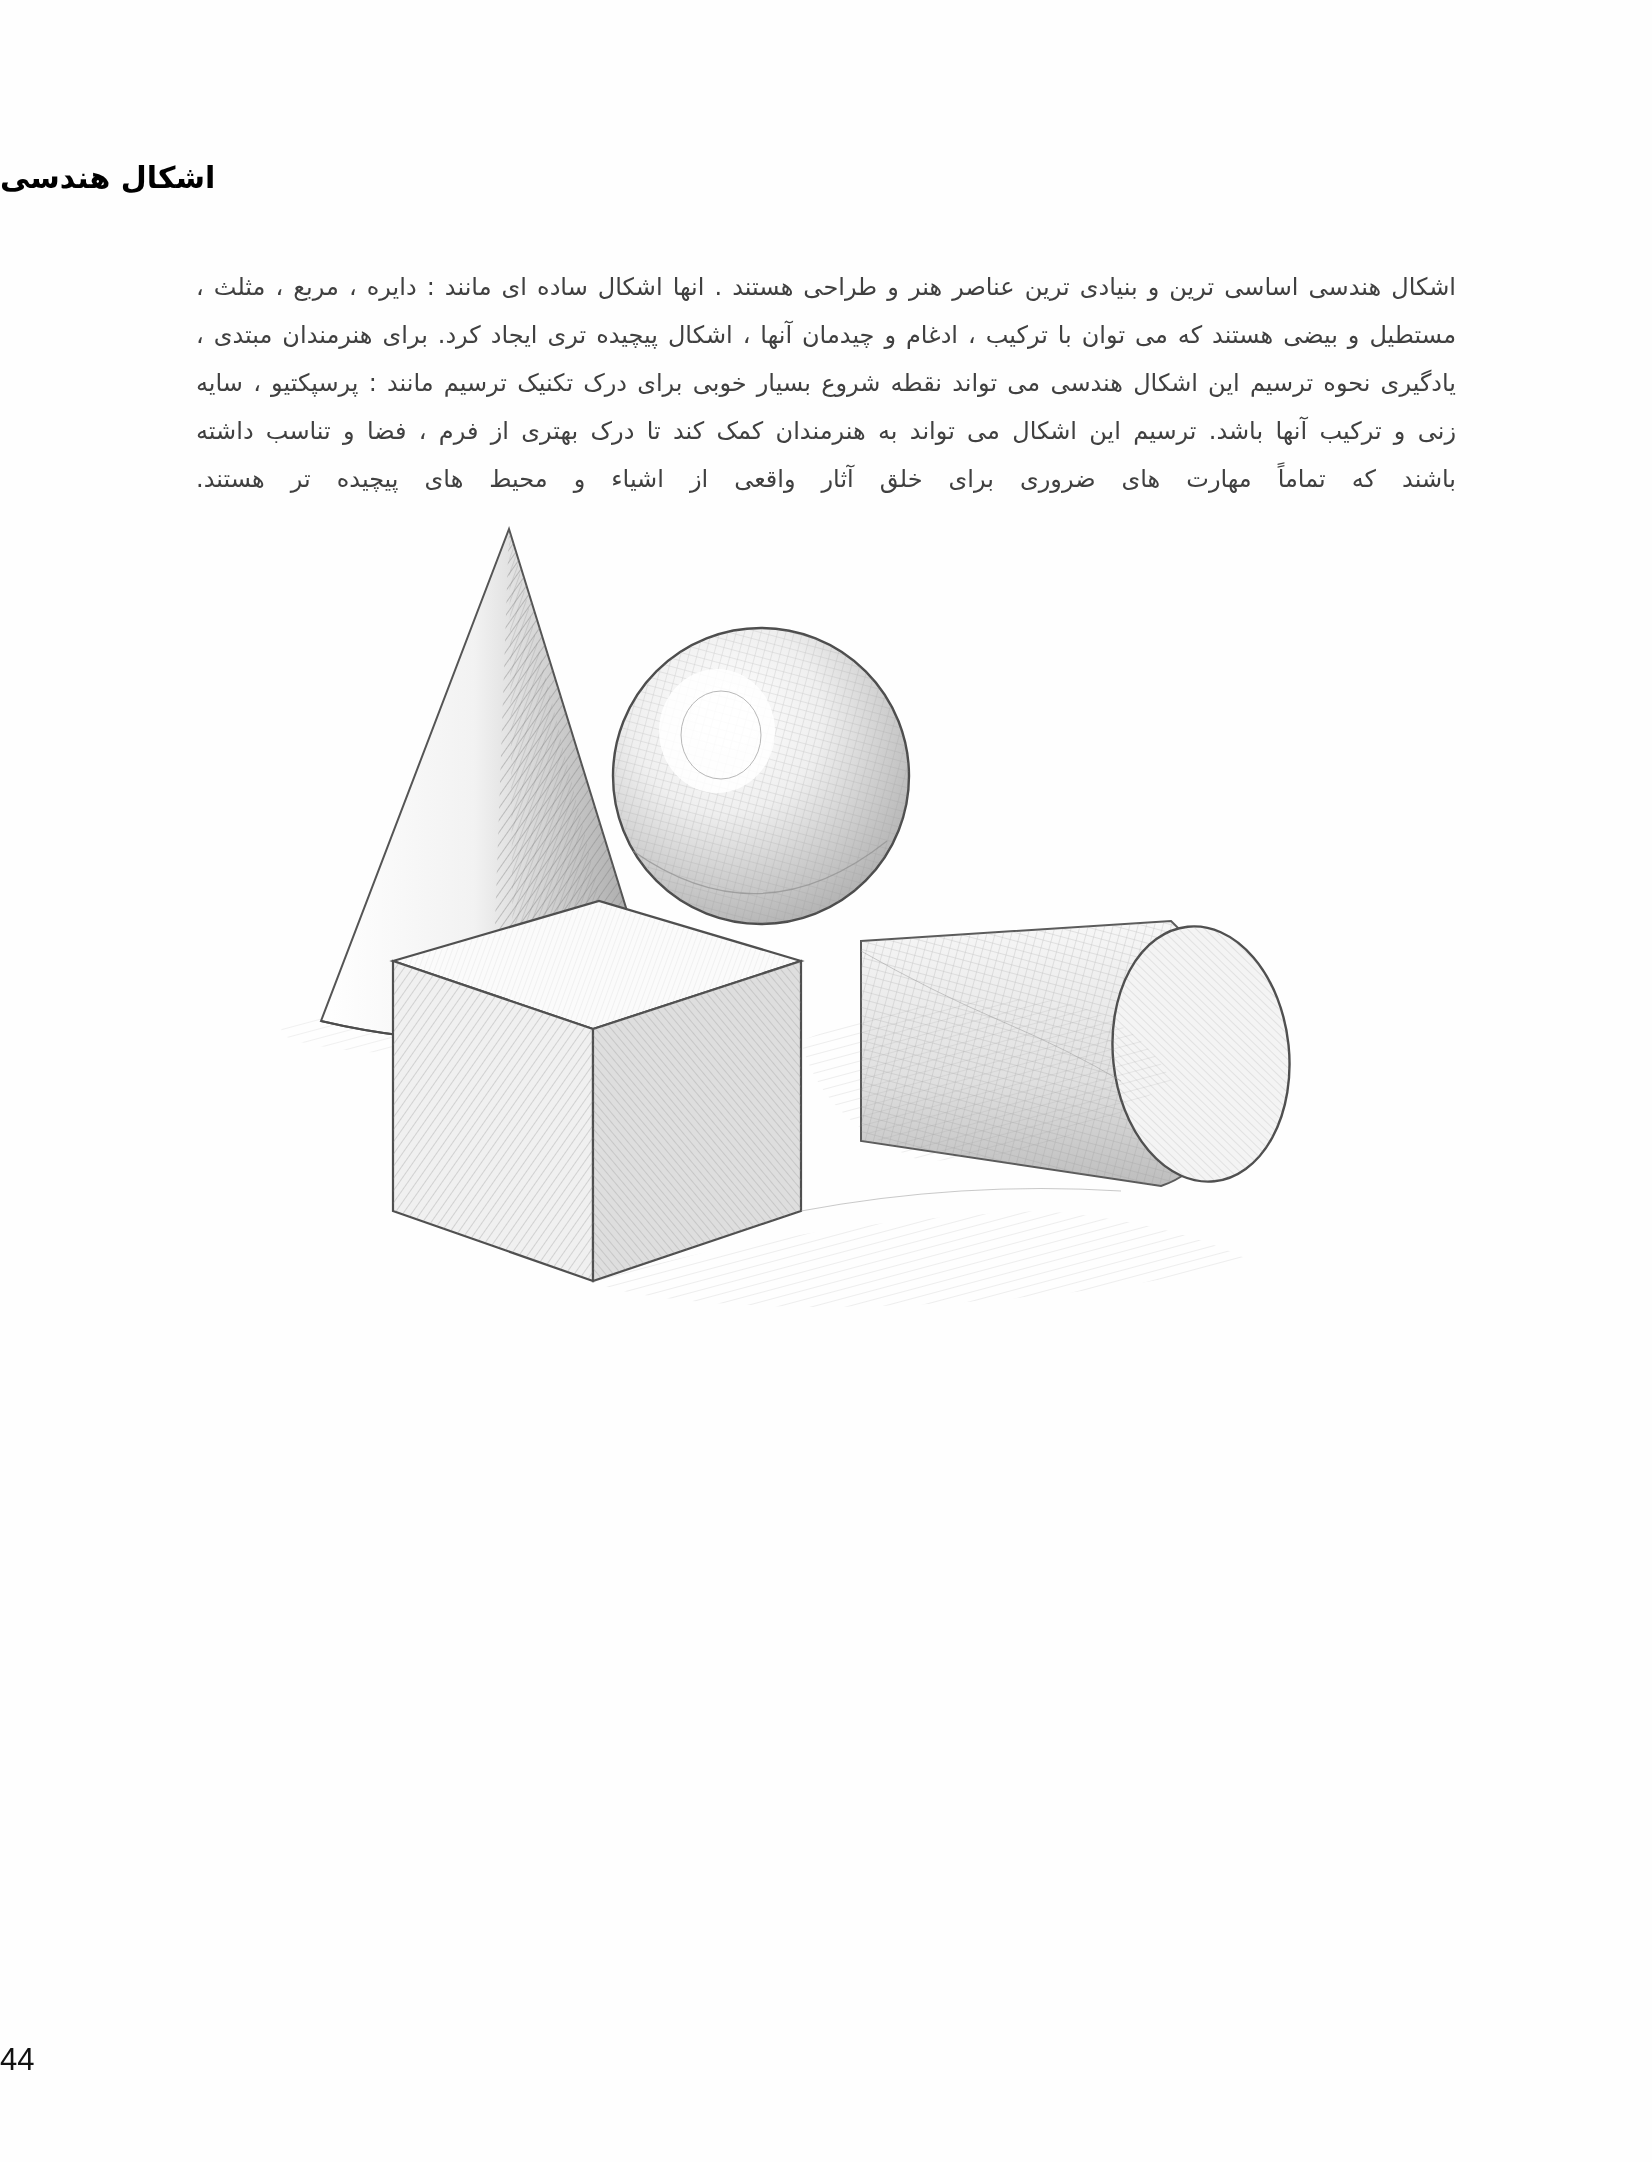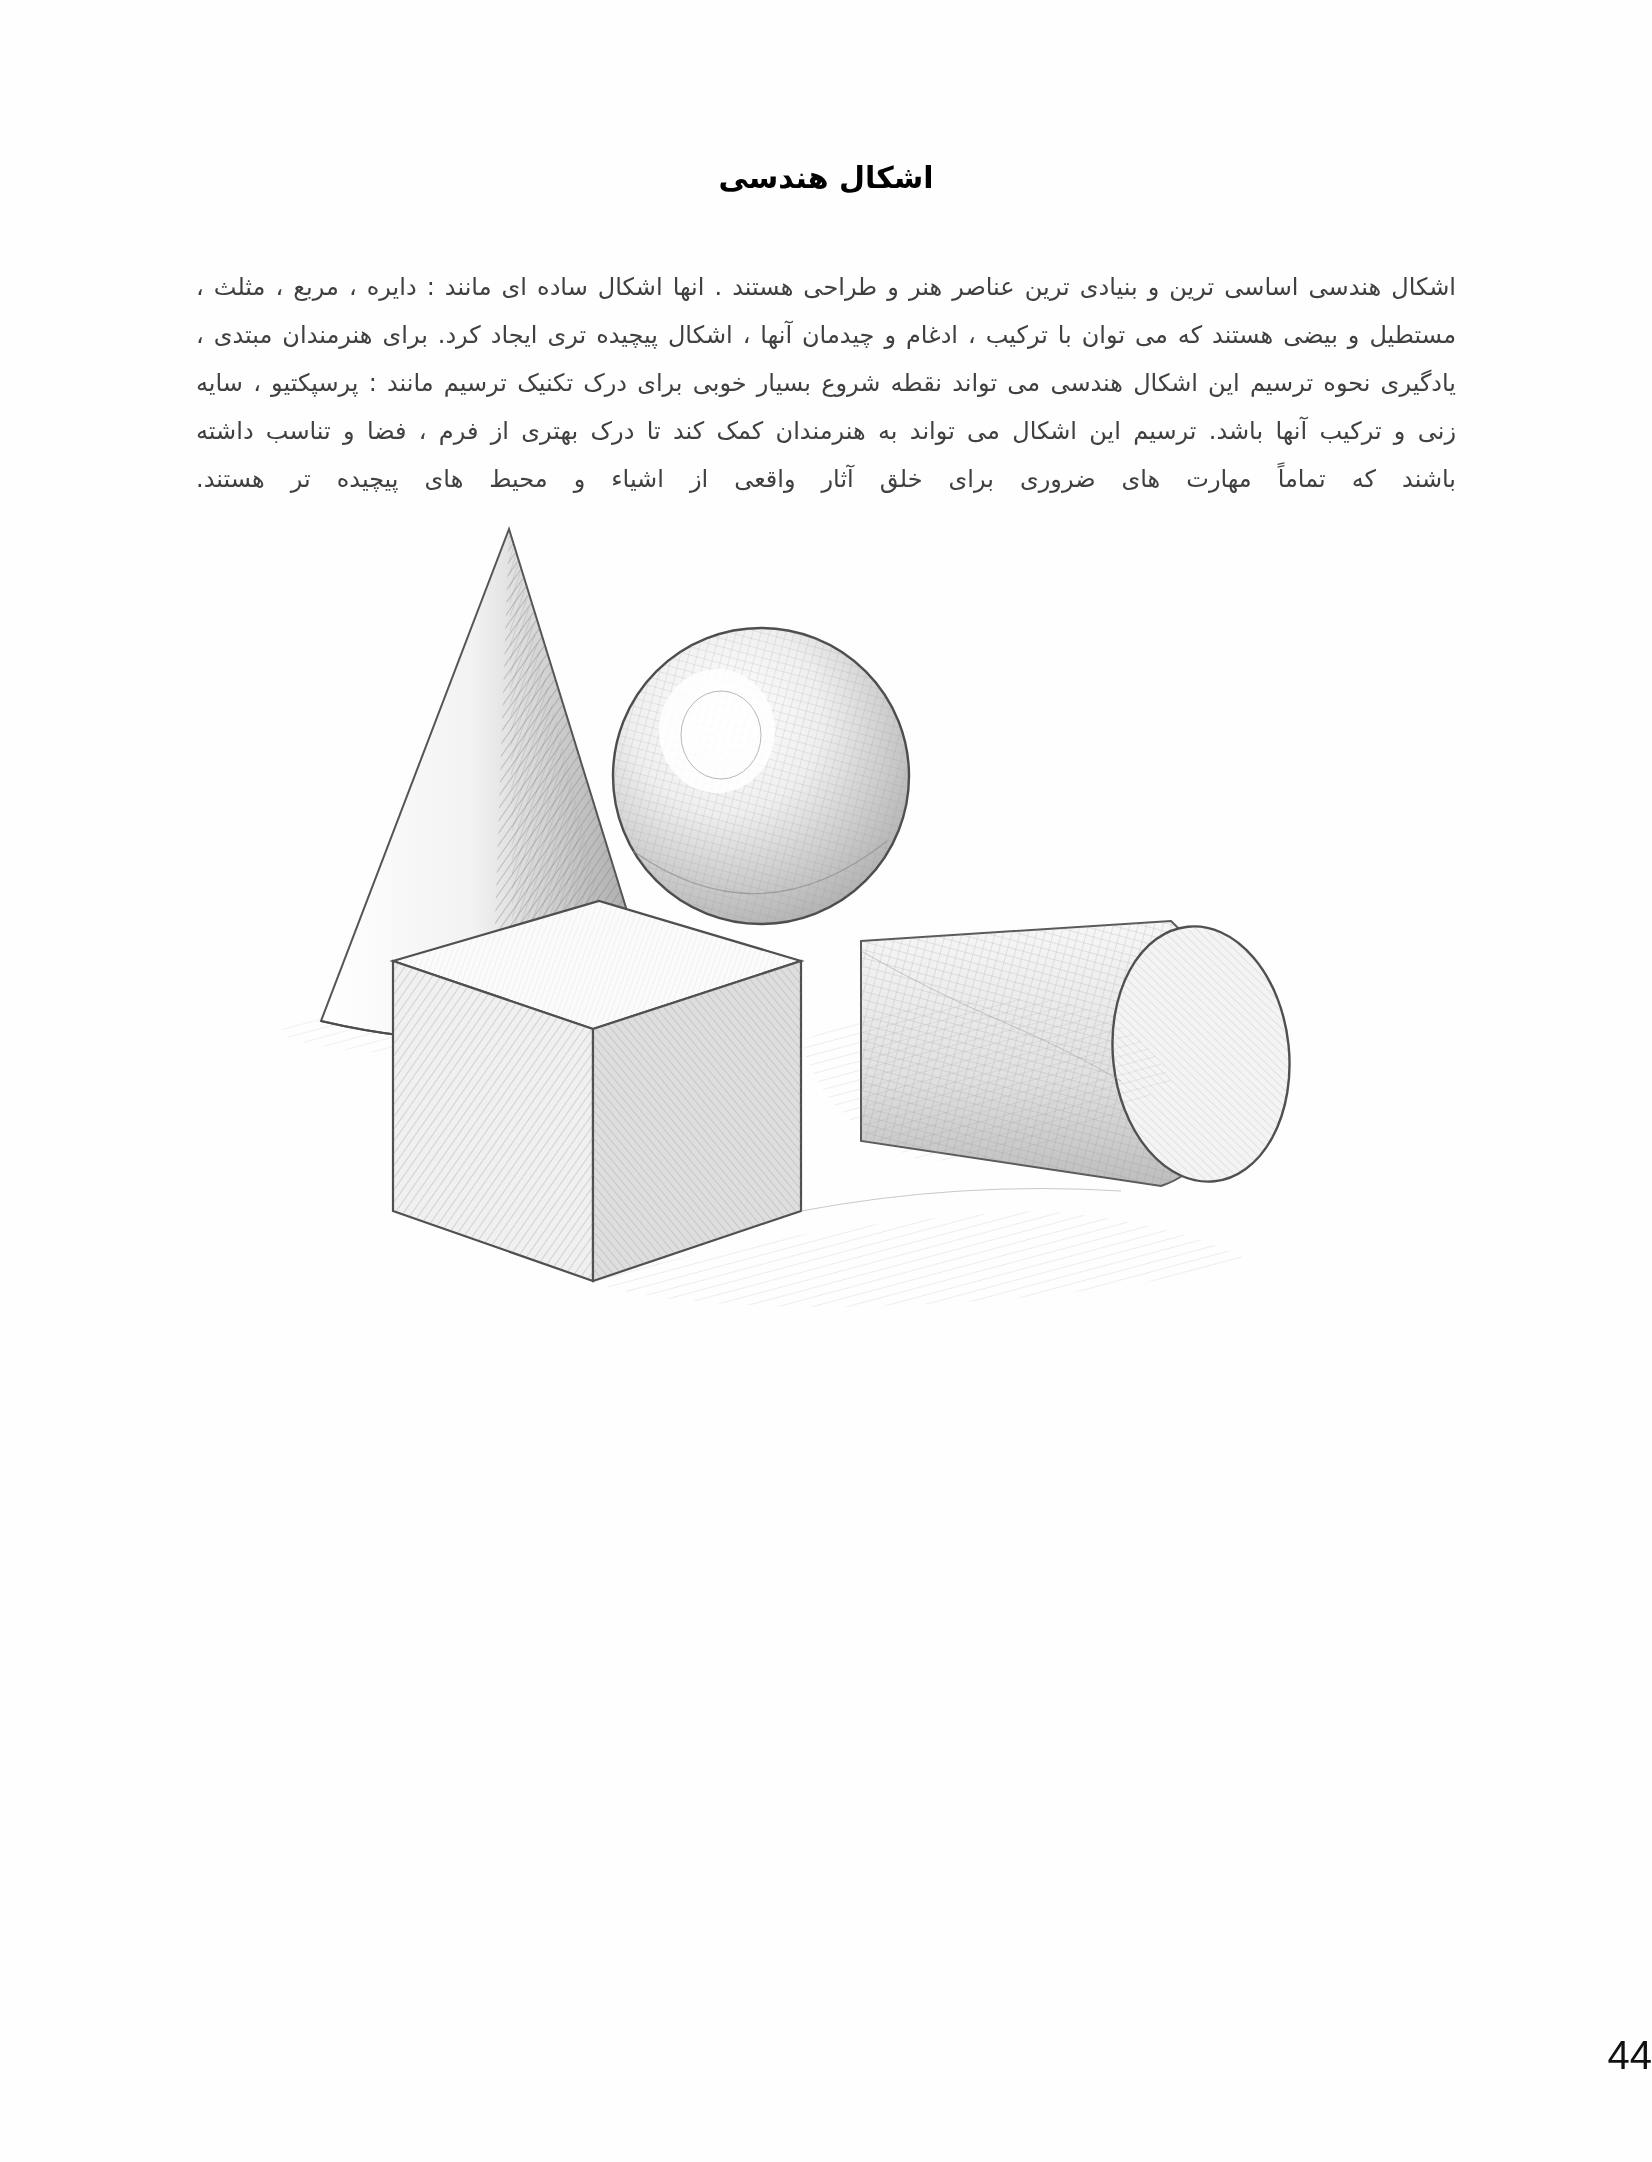--- a/index.html
+++ b/index.html
@@ -15,21 +15,21 @@
     position: relative;
     overflow: hidden;
   }
   .page {
     position: absolute;
     inset: 0;
     background: #fefefe;
     padding: 0;
   }
   .page-title {
-    text-align: center;
+    text-align: left;
     font-size: 30px;
     font-weight: bold;
     margin-top: 160px;
     letter-spacing: 0px;
     color: #000;
   }
   .body-text {
     margin: 68px 196px 0 196px;
     font-size: 24px;
     line-height: 2.0;
@@ -56,22 +56,22 @@
     line-height: 1.95;
     text-align: justify;
     text-align-last: center;
     color: #000;
   }
   .page-number {
     position: absolute;
     bottom: 84px;
     left: 0;
     right: 0;
-    text-align: right;
-    font-size: 40px;
+    text-align: left;
+    font-size: 31px;
     color: #111;
     font-family: "Liberation Sans", sans-serif;
   }
 </style>
 </head>
 <body>
 
 <div class="page">
 
   <h1 class="page-title">اشکال هندسی</h1>

